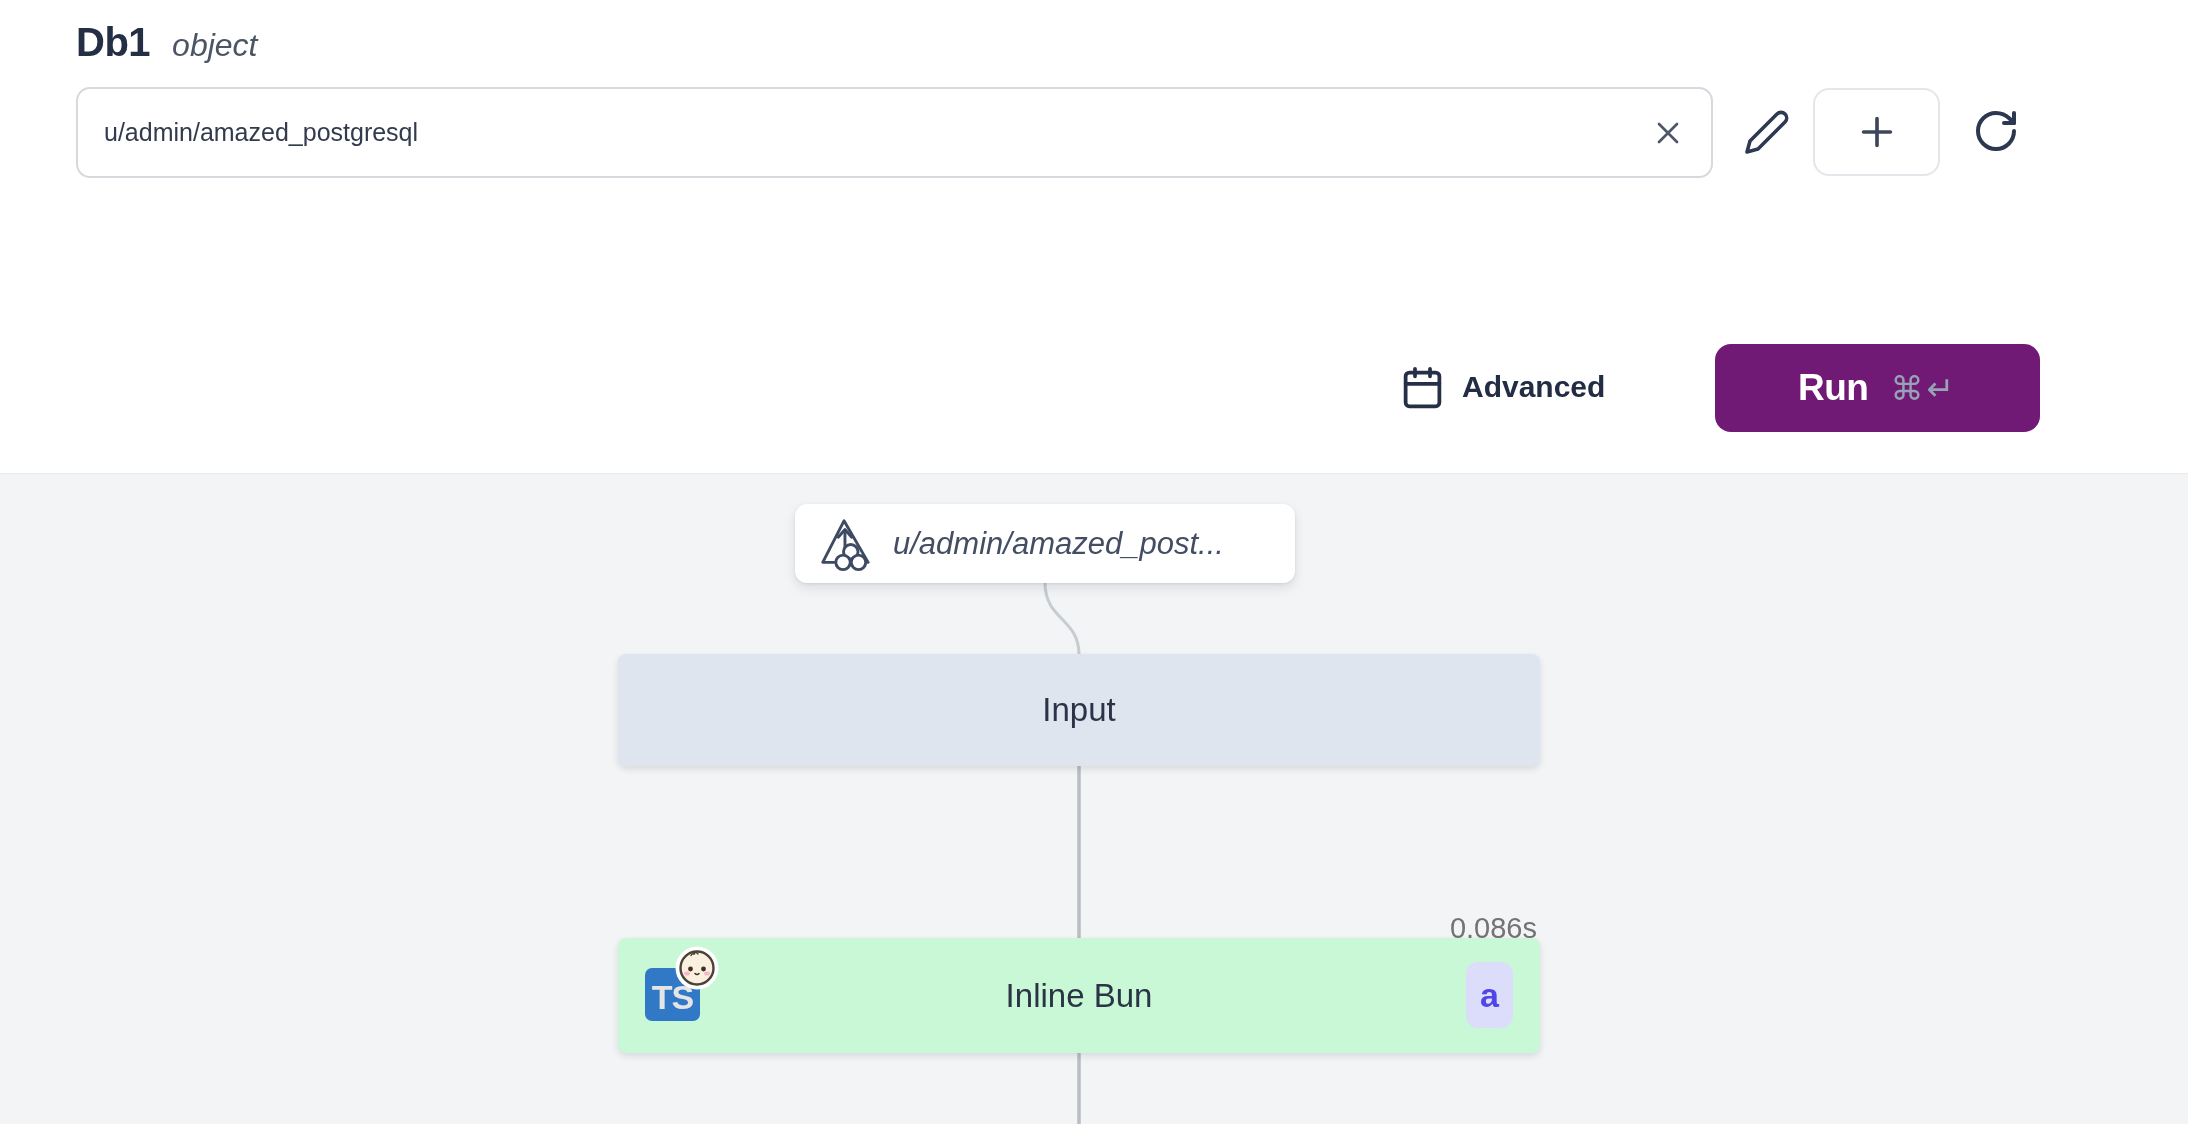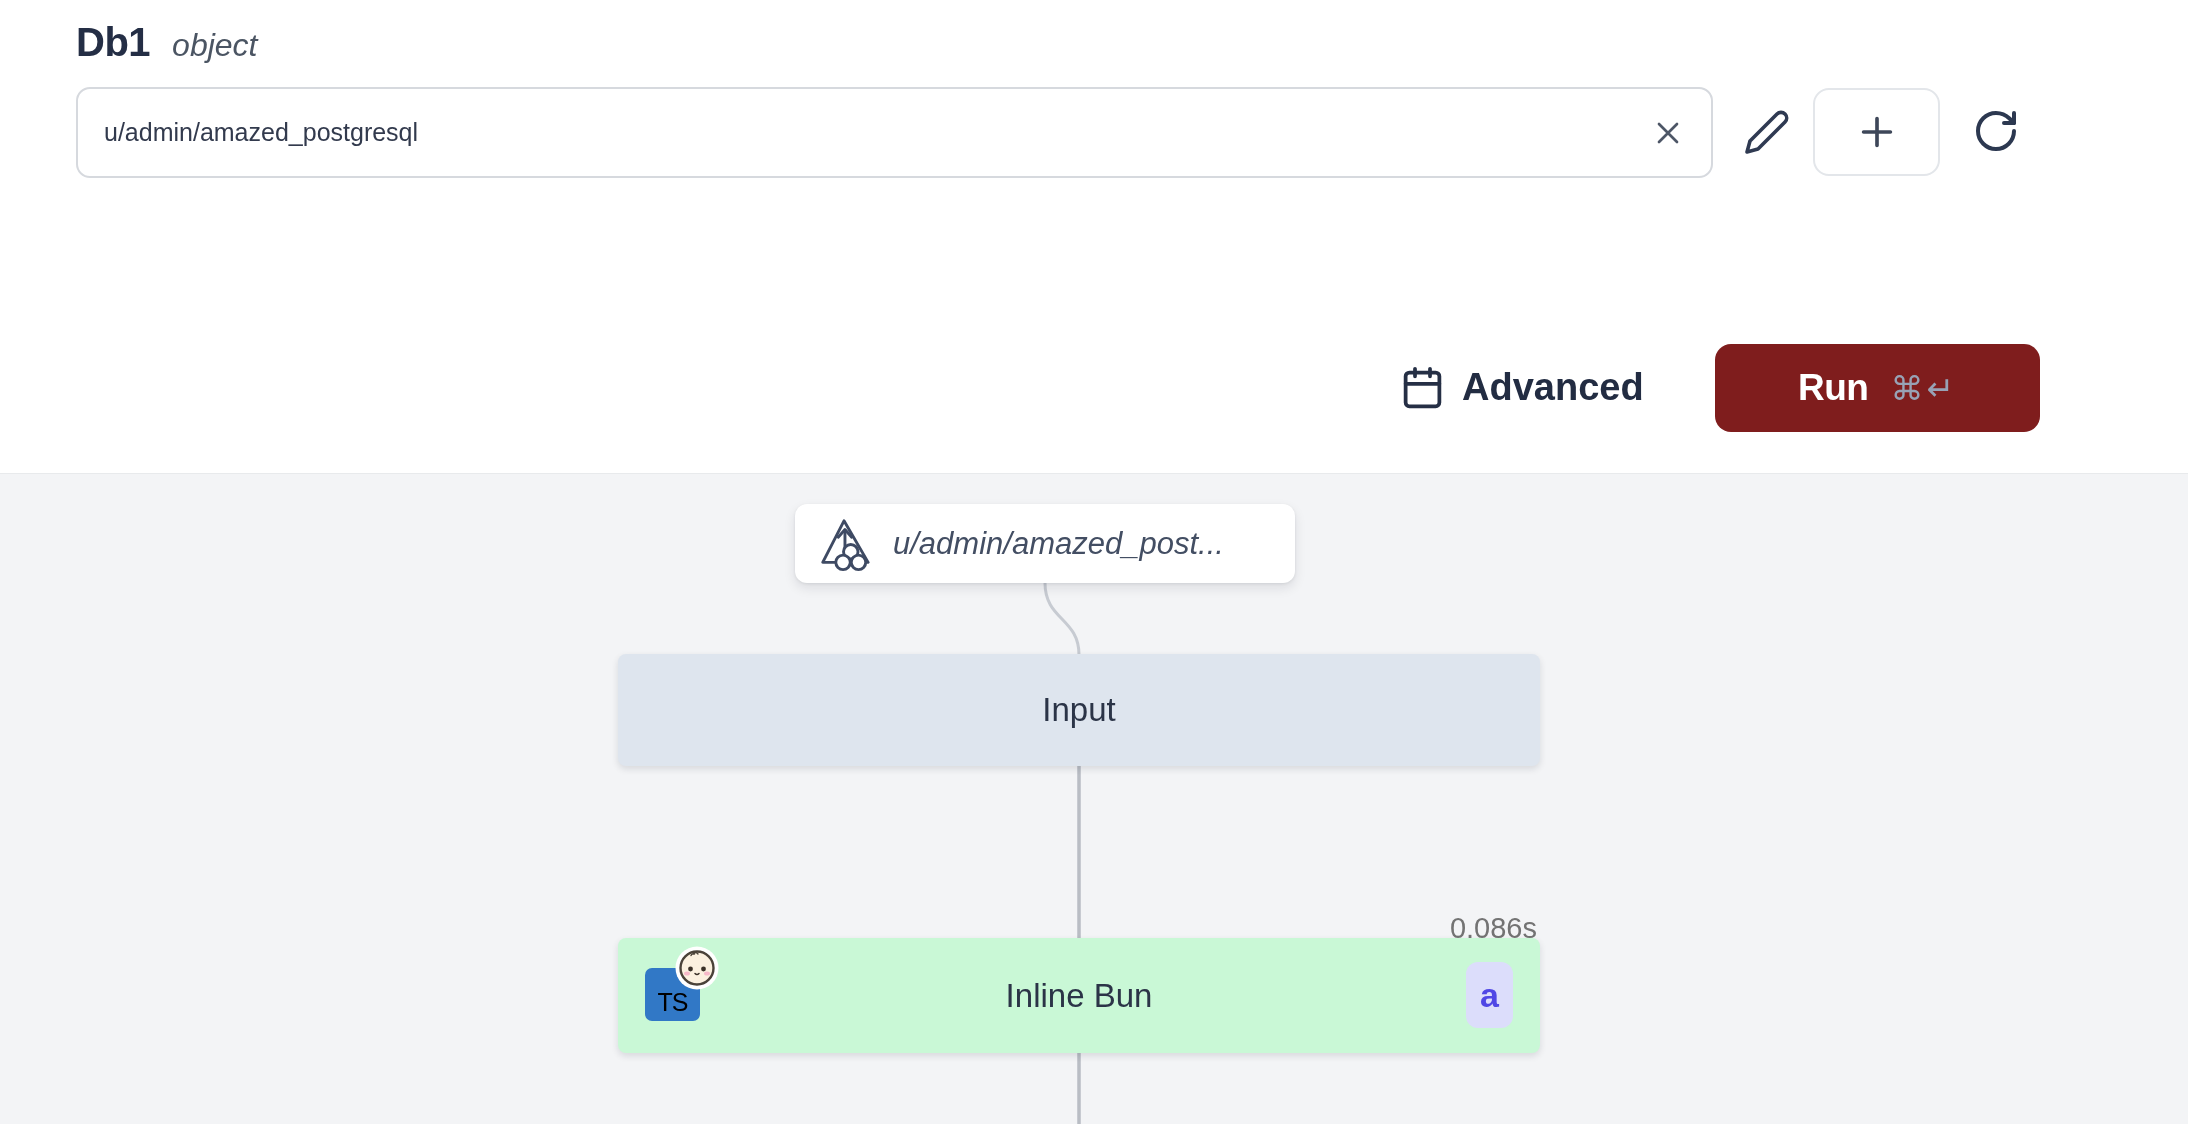--- a/index.html
+++ b/index.html
@@ -45,25 +45,25 @@
     left: 1813px; top: 88px; width: 127px; height: 88px;
     border: 2px solid #e3e6ea; border-radius: 16px; background: #ffffff;
   }
   .refresh-btn { left: 1964px; top: 100px; width: 64px; height: 62px; }
 
   .advanced-btn {
     position: absolute; left: 1400px; top: 356px; height: 62px;
     background: transparent; border: none; cursor: pointer;
     display: flex; align-items: center; gap: 17px;
   }
-  .advanced-label { font-size: 38px; font-weight: bold; color: #222c42; }
+  .advanced-label { font-size: 30px; font-weight: bold; color: #222c42; }
 
   .run-btn {
     position: absolute; left: 1715px; top: 344px; width: 325px; height: 88px;
-    background: #7f1d1d; border: none; border-radius: 16px; cursor: pointer;
+    background: #701a75; border: none; border-radius: 16px; cursor: pointer;
     display: flex; align-items: center; justify-content: center; gap: 22px;
   }
   .run-label { font-size: 37px; font-weight: bold; color: #ffffff; letter-spacing: -0.5px; }
   .run-shortcut {
     font-family: "DejaVu Sans", "Liberation Sans", sans-serif;
     font-size: 33px; color: #98a2b5; letter-spacing: 3px;
   }
 
   
   .canvas {
@@ -98,21 +98,21 @@
     font-size: 29px; color: #737373; margin-top: 24px;
   }
 
   .lang-group { position: absolute; left: 27px; top: 30px; width: 82px; height: 70px; }
   .ts-badge {
     position: absolute; left: 0; top: 0; width: 55px; height: 53px;
     background: #3178c6; border-radius: 7px;
     display: flex; align-items: flex-end; justify-content: center;
     padding-bottom: 4px;
   }
-  .ts-badge span { font-size: 25px; font-weight: normal; color: #000000; letter-spacing: -1px; }
+  .ts-badge span { font-size: 34px; font-weight: bold; color: #e5e5e5; letter-spacing: -1px; }
   .bun-logo { position: absolute; left: 30px; top: -22px; width: 44px; height: 44px; }
 
   .a-badge {
     position: absolute; right: 27px; top: 24px; width: 47px; height: 66px;
     background: #dcddfb; border-radius: 12px;
     display: flex; align-items: center; justify-content: center;
   }
   .a-badge span { font-size: 34px; font-weight: bold; color: #4f46e5; }
 
   svg { display: block; }

